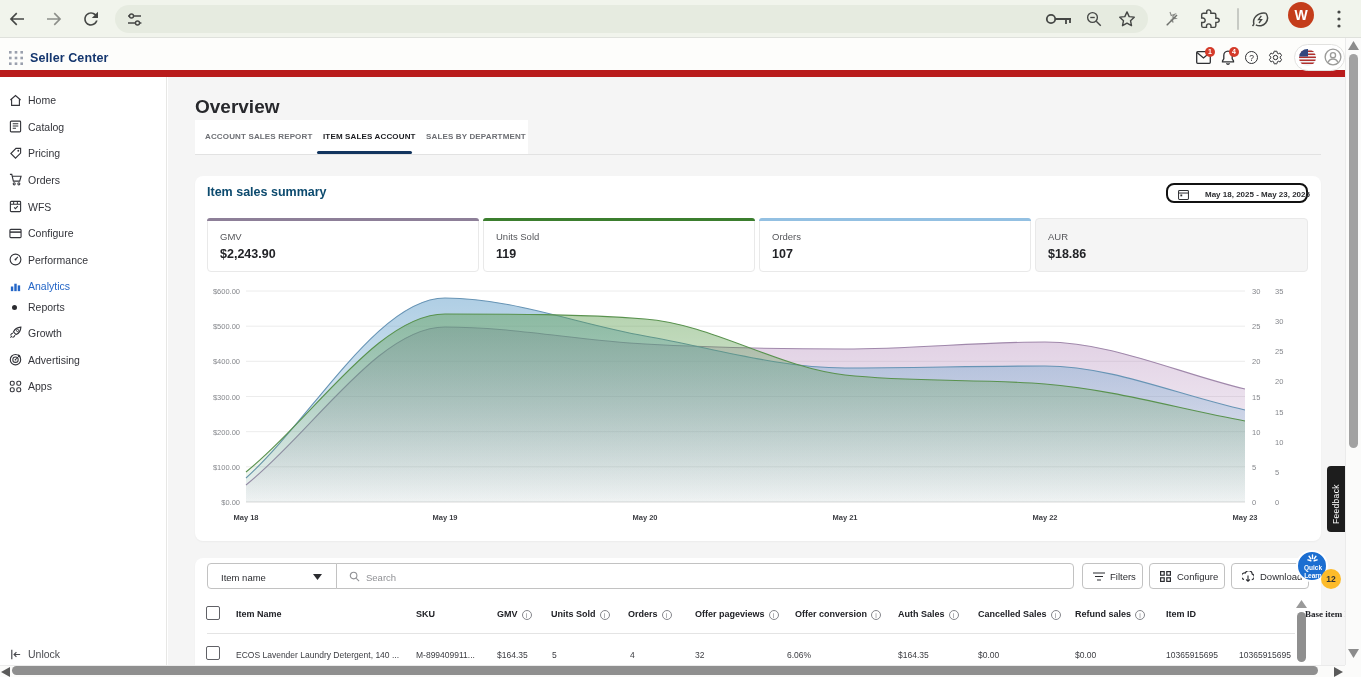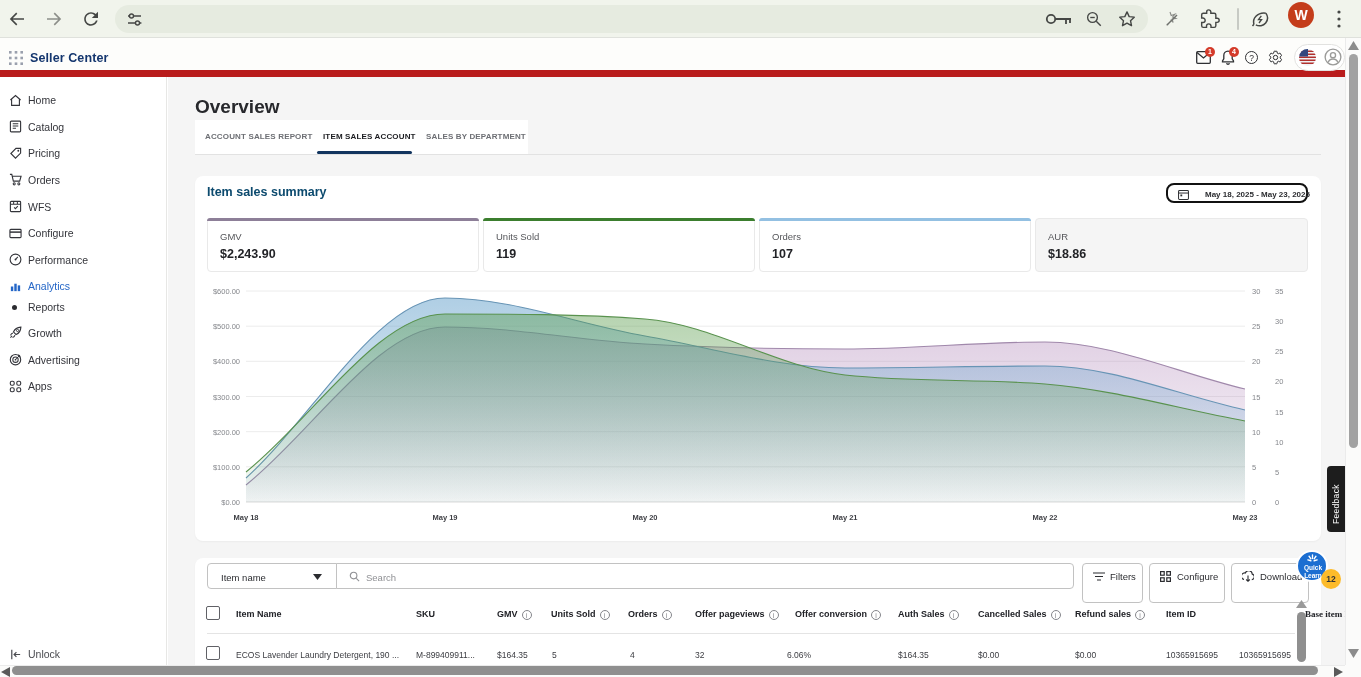--- a/index.html
+++ b/index.html
@@ -355,21 +355,21 @@
   </g>
 </svg>
 
 <div class="abs" style="left:195px;top:558px;width:1126px;height:119px;background:#fff;border-radius:8px 8px 0 0;box-shadow:0 1px 2px rgba(0,0,0,0.04);"></div>
 <div id="tablezone">
   <style>
     .th { position:absolute; top:609px; font-size:9px; font-weight:bold; color:#212227; white-space:nowrap; }
     .td { position:absolute; top:650px; font-size:8.5px; color:#3b3c41; white-space:nowrap; }
     .info { display:inline-block; width:10px; height:10px; border:1px solid #85868b; border-radius:50%; font-size:7px; font-weight:normal; color:#85868b; text-align:center; line-height:10px; vertical-align:-1px; margin-left:4px; }
     .cb { position:absolute; left:206px; width:14px; height:14px; border:1.5px solid #606166; border-radius:2px; background:#fff; }
-    .tbtn { position:absolute; top:563px; height:40px; border:1px solid #c2c2c2; border-radius:4px; background:#fff; font-size:9.5px; color:#2b2c30;text-align:center; }
+    .tbtn { position:absolute; top:563px; height:26px; border:1px solid #c2c2c2; border-radius:4px; background:#fff; font-size:9.5px; color:#2b2c30;text-align:center; }
   </style>
 
   <div class="abs" style="left:207px;top:563px;width:130px;height:26px;border:1px solid #c2c2c2;border-radius:4px 0 0 4px;background:#fff;">
     <div class="abs" style="left:13px;top:7.5px;font-size:9.5px;color:#2b2c30;">Item name</div>
     <svg class="abs" style="left:105px;top:10px" width="9" height="6" viewBox="0 0 9 6">
         <path d="M0 0h9L4.5 6z" fill="#2b2c30"></path>
       </svg>
   </div>
   <div class="abs" style="left:336px;top:563px;width:738px;height:26px;border:1px solid #c2c2c2;border-radius:0 4px 4px 0;background:#fff;">
     <svg class="abs" style="left:12px;top:7px" width="11" height="11" viewBox="0 0 12 12">
@@ -412,21 +412,21 @@
   <div class="th" style="left:695px;">Offer pageviews<span class="info">i</span></div>
   <div class="th" style="left:795px;">Offer conversion<span class="info">i</span></div>
   <div class="th" style="left:898px;">Auth Sales<span class="info">i</span></div>
   <div class="th" style="left:978px;">Cancelled Sales<span class="info">i</span></div>
   <div class="th" style="left:1075px;">Refund sales<span class="info">i</span></div>
   <div class="th" style="left:1166px;">Item ID</div>
   <div class="th" style="left:1305px;font-family:Liberation Serif, serif;">Base item ID</div>
   <div class="abs" style="left:207px;top:633px;width:1088px;height:1px;background:#e4e4e4;"></div>
 
   <div class="cb" style="top:646px;"></div>
-  <div class="td" style="left:236px;">ECOS Lavender Laundry Detergent, 190 ...</div>
+  <div class="td" style="left:236px;">ECOS Lavender Laundry Detergent, 140 ...</div>
   <div class="td" style="left:416px;">M-899409911...</div>
   <div class="td" style="left:497px;">$164.35</div>
   <div class="td" style="left:552px;">5</div>
   <div class="td" style="left:630px;">4</div>
   <div class="td" style="left:695px;">32</div>
   <div class="td" style="left:787px;">6.06%</div>
   <div class="td" style="left:898px;">$164.35</div>
   <div class="td" style="left:978px;">$0.00</div>
   <div class="td" style="left:1075px;">$0.00</div>
   <div class="td" style="left:1166px;">10365915695</div>

